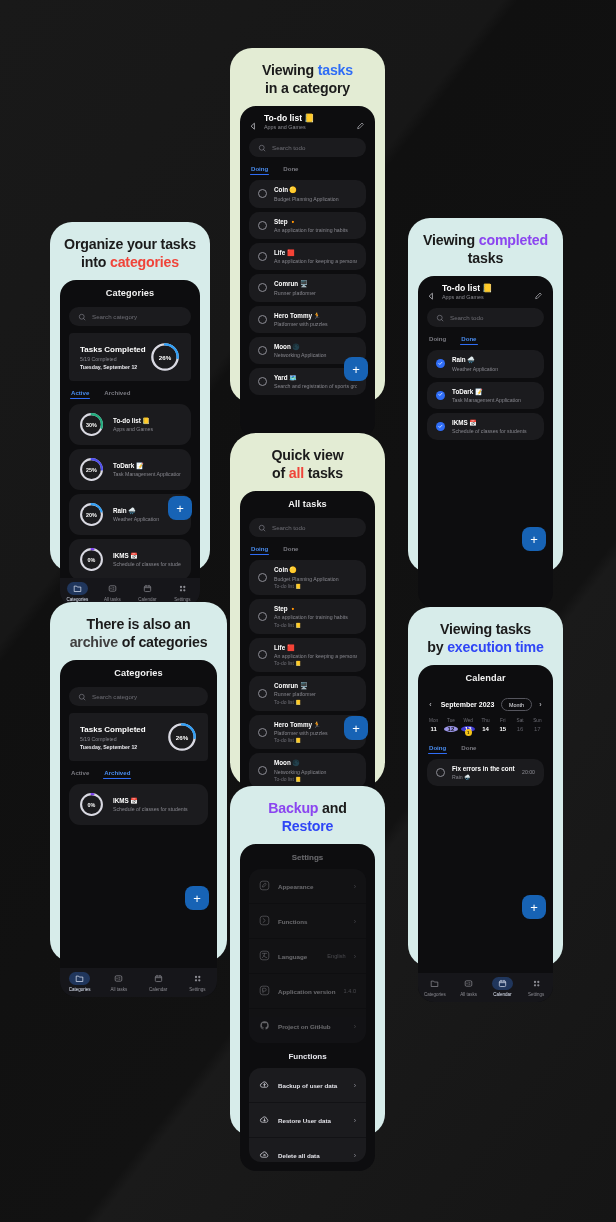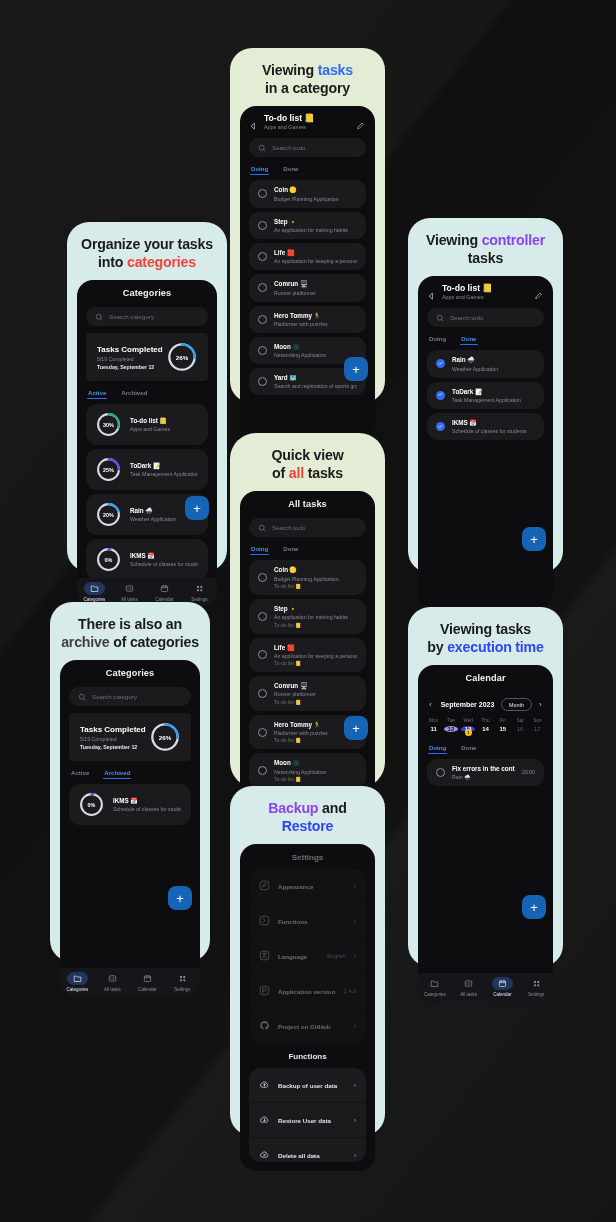--- a/index.html
+++ b/index.html
@@ -117,21 +117,21 @@
   .srow .sl{flex:1;color:#e3e3e9;font-size:6.2px;font-weight:700;}
   .srow .sv{color:#9a9aa2;font-size:5.6px;}
   .srow .ch{color:#8f8f98;font-size:7px;}
   .fade{opacity:.42;}
 </style>
 </head>
 <body>
 <div id="bg-sheen"></div>
 
 <div class="stage" id="stage">
-    <div class="promo" style="left: 50px; top: 222px; width: 160px; height: 350px; background: rgb(215, 236, 234); margin-left: 17px;">
+    <div class="promo" style="left: 50px; top: 222px; width: 160px; height: 350px; background: rgb(215, 236, 234);">
       <div class="ptitle">Organize your tasks<br>into <span class="hl-red">categories</span></div>
       <div class="phone">
         <div class="ph-head">Categories</div>
         <div class="search">
           <span class="mag"><svg viewBox="0 0 15 15">
               <circle cx="7" cy="7" r="4.6" fill="none" stroke="#7d7d85" stroke-width="1.3"></circle>
               <line x1="10.4" y1="10.4" x2="13" y2="13" stroke="#7d7d85" stroke-width="1.3" stroke-linecap="round"></line>
             </svg></span>
           <span>Search category</span>
         </div>
@@ -231,21 +231,21 @@
                 <circle cx="5" cy="10.5" r="1.9" fill="currentColor"></circle>
                 <circle cx="10.5" cy="10.5" r="1.9" fill="currentColor"></circle>
               </svg>
             </span>
             <span>Settings</span>
           </div>
         </div>
       </div>
       <div class="fab" style="right:18px;bottom:52px;">+</div>
     </div>
-    <div class="promo" style="left: 50px; top: 602px; width: 160px; height: 360px; background: rgb(215, 236, 234);">
+    <div class="promo" style="left: 50px; top: 602px; width: 177px; height: 360px; background: rgb(215, 236, 234);">
       <div class="ptitle">There is also an<br><span class="hl-pink">archive</span> of categories</div>
       <div class="phone">
         <div class="ph-head">Categories</div>
         <div class="search">
           <span class="mag"><svg viewBox="0 0 15 15">
               <circle cx="7" cy="7" r="4.6" fill="none" stroke="#7d7d85" stroke-width="1.3"></circle>
               <line x1="10.4" y1="10.4" x2="13" y2="13" stroke="#7d7d85" stroke-width="1.3" stroke-linecap="round"></line>
             </svg></span>
           <span>Search category</span>
         </div>
@@ -396,21 +396,21 @@
             <div class="rtx">
               <div class="rt1">Yard 🗺️</div>
               <div class="rt2">Search and registration of sports grounds and events</div>
             </div>
           </div>
         </div>
       </div>
       <div class="fab" style="right:17px;bottom:22px;">+</div>
     </div>
     <div class="promo" style="left: 408px; top: 218px; width: 155px; height: 355px; background: rgb(215, 236, 234);">
-      <div class="ptitle">Viewing <span class="hl-violet">controller</span><br>tasks</div>
+      <div class="ptitle">Viewing <span class="hl-violet">completed</span><br>tasks</div>
       <div class="phone">
         <div class="ph-topbar">
           <span class="ph-back"><svg viewBox="0 0 15 15">
               <path d="M9 2 3.5 7 9 12Z" fill="none" stroke="#cfcfd6" stroke-width="1.2" stroke-linejoin="round"></path>
             </svg></span>
           <div class="ph-ttl">
             <div class="t1">To-do list 📒</div>
             <div class="t2">Apps and Games</div>
           </div>
           <span class="ph-edit"><svg viewBox="0 0 15 15">

